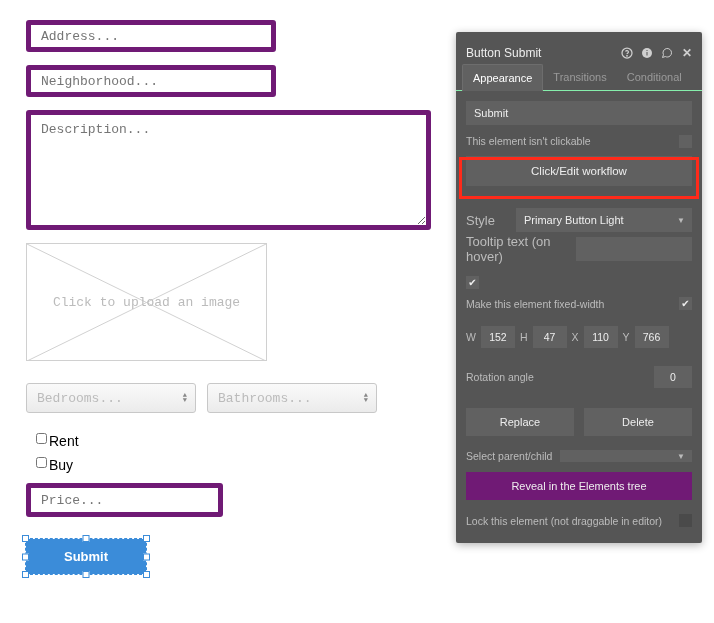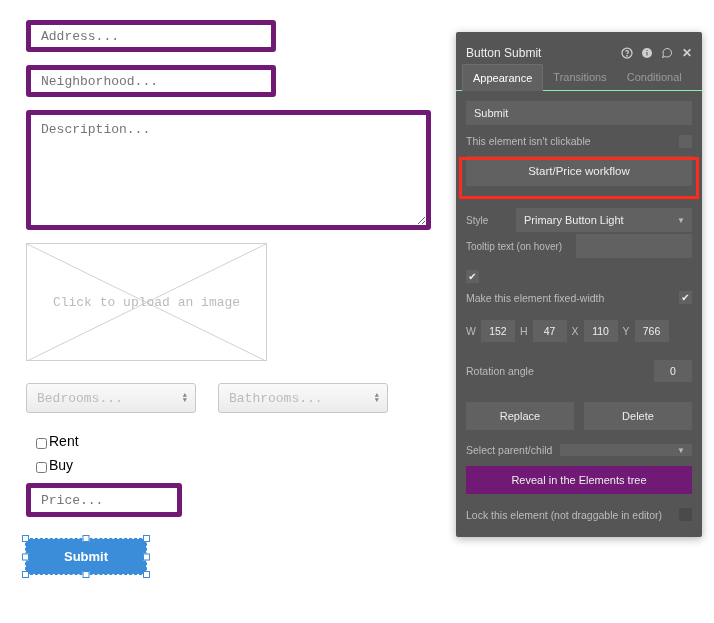--- a/index.html
+++ b/index.html
@@ -5,26 +5,26 @@
 *{box-sizing:border-box;margin:0;padding:0}
 body{font-family:Arial,Helvetica,sans-serif;font-size:13px;color:#333;background:#fff;width:714px;height:623px;position:relative;overflow:hidden}
 
 
 .canvas{position:absolute;left:0;top:0;width:445px;padding:20px 0 0 26px}
 .fld{display:block;border:5px solid #701a75;border-radius:3px;background:#fff;color:#bbb;font-family:"Courier New",monospace;font-size:13px;padding:7px 10px;margin-bottom:13px;width:250px}
 .fld.addr,.fld.neigh{width:250px;height:32px}
 .fld.desc{width:405px;height:120px}
 .imgbox{position:relative;width:241px;height:118px;border:1px solid #d0d0d0;margin-bottom:22px;display:flex;align-items:center;justify-content:center;color:#bbb;font-family:"Courier New",monospace;overflow:hidden}
 .imgbox svg{position:absolute;inset:0}
-.selrow{display:flex;gap:22px;margin-bottom:20px}
+.selrow{display:flex;gap:11px;margin-bottom:20px}
 .sel{position:relative;width:170px;height:30px;border:1px solid #c8c8c8;border-radius:3px;background:linear-gradient(#fafafa,#ebebeb);display:flex;align-items:center;padding:0 10px;color:#bbb;font-family:"Courier New",monospace}
 .sel .arrs{position:absolute;right:8px;top:50%;transform:translateY(-50%);display:flex;flex-direction:column;line-height:5px;color:#888;font-size:7px}
-.chkrow{display:flex;align-items:flex-end;margin:0 0 8px 10px;font-size:14px;color:#000}
+.chkrow{display:flex;align-items:flex-start;margin:0 0 8px 10px;font-size:14px;color:#000}
 .chkrow input{margin-right:2px;width:11px;height:11px}
-.fld.price{width:156px;height:34px;margin-top:10px;margin-bottom:22px}
+.fld.price{width:197px;height:34px;margin-top:10px;margin-bottom:22px}
 .submitwrap{position:relative;width:120px;height:35px;margin-left:0}
 .submitbtn{width:120px;height:35px;background:#3b8cd9;color:#fff;border:none;font-weight:bold;font-size:13px;cursor:pointer}
 .selbox{position:absolute;left:-1px;top:-1px;width:122px;height:37px;border:1px dashed #3b8cd9;pointer-events:none}
 .sq{position:absolute;width:7px;height:7px;background:#fff;border:1px solid #3b8cd9}
 .sq.tl{left:-4px;top:-4px}.sq.tr{right:-4px;top:-4px}.sq.bl{left:-4px;bottom:-4px}.sq.br{right:-4px;bottom:-4px}
 .sq.tm{left:50%;top:-4px;transform:translateX(-50%)}.sq.bm{left:50%;bottom:-4px;transform:translateX(-50%)}
 .sq.ml{left:-4px;top:50%;transform:translateY(-50%)}.sq.mr{right:-4px;top:50%;transform:translateY(-50%)}
 
 
 .panel{position:absolute;right:12px;top:32px;width:246px;background:#555;color:#ddd;font-size:11px;border-radius:2px;box-shadow:0 2px 8px rgba(0,0,0,.3)}
@@ -33,21 +33,21 @@
 .panel .hdr .ico{width:14px;height:14px;margin-left:6px;color:#cfcfcf;display:flex;align-items:center;justify-content:center;cursor:pointer;font-size:12px}
 .tabs{display:flex;border-bottom:1px solid #86efac;padding:0 6px}
 .tab{padding:7px 10px;color:#9a9a9a;cursor:pointer;font-size:11px}
 .tab.active{background:#616161;color:#fff;border:1px solid #6d6d6d;border-bottom:none;border-radius:2px 2px 0 0;margin-bottom:-1px}
 .section{padding:10px 10px 6px}
 .darkin{background:#616161;color:#eee;border:none;width:100%;padding:6px 8px;font-size:11px}
 .note{color:#bcbcbc;margin:10px 0 0;font-size:10.5px;display:flex;align-items:flex-start;justify-content:space-between}
 .wfbtn{display:flex;align-items:center;justify-content:center;background:#606060;color:#eee;height:30px;margin-top:8px;cursor:pointer;font-size:11.5px}
 .hl{position:absolute;border:3px solid #ff2a1a;pointer-events:none}
 .row{display:flex;align-items:center;margin-top:10px}
-.lab{color:#bcbcbc;font-size:10px;width:50px}
+.lab{color:#bcbcbc;font-size:13px;width:50px}
 .styleSel{position:relative;background:#616161;color:#eee;padding:6px 8px;font-size:11px;flex:1}
 .styleSel .car{position:absolute;right:7px;top:50%;transform:translateY(-50%);color:#bbb;font-size:8px}
 .sub{display:flex;justify-content:space-between;color:#9d9d9d;font-size:10px;margin-top:5px;padding-left:50px}
 .tt{display:flex;align-items:center;margin-top:2px}
 .tt .lab{width:110px}
 .chkline{display:flex;align-items:center;justify-content:space-between;margin-top:12px;color:#bcbcbc;font-size:10.5px}
 .chkbox{width:13px;height:13px;background:#616161;display:flex;align-items:center;justify-content:center;color:#eee;font-size:10px;cursor:pointer}
 .dims{display:flex;align-items:center;gap:5px;margin-top:16px;color:#bcbcbc;font-size:10.5px}
 .dims .dv{background:#616161;color:#eee;width:34px;text-align:center;padding:5px 0;font-size:10.5px}
 .rot{display:flex;align-items:center;justify-content:space-between;margin-top:18px;color:#bcbcbc;font-size:10.5px}
@@ -146,21 +146,21 @@
 
   <div class="section">
     <input class="darkin" value="Submit" style="">
 
     <div class="note">
       <span>This element isn't clickable</span>
       <span class="chkbox"></span>
     </div>
 
     <div style="position:relative">
-      <div class="wfbtn">Start/Price workflow</div>
+      <div class="wfbtn">Click/Edit workflow</div>
       <div class="hl" style="left:-7px;top:1px;right:-7px;height:42px"></div>
     </div>
 
     <div class="row" style="margin-top:22px">
       <span class="lab">Style</span>
       <div class="styleSel">
         <span>Primary Button Light</span>
         <span class="car">▼</span>
       </div>
     </div>

